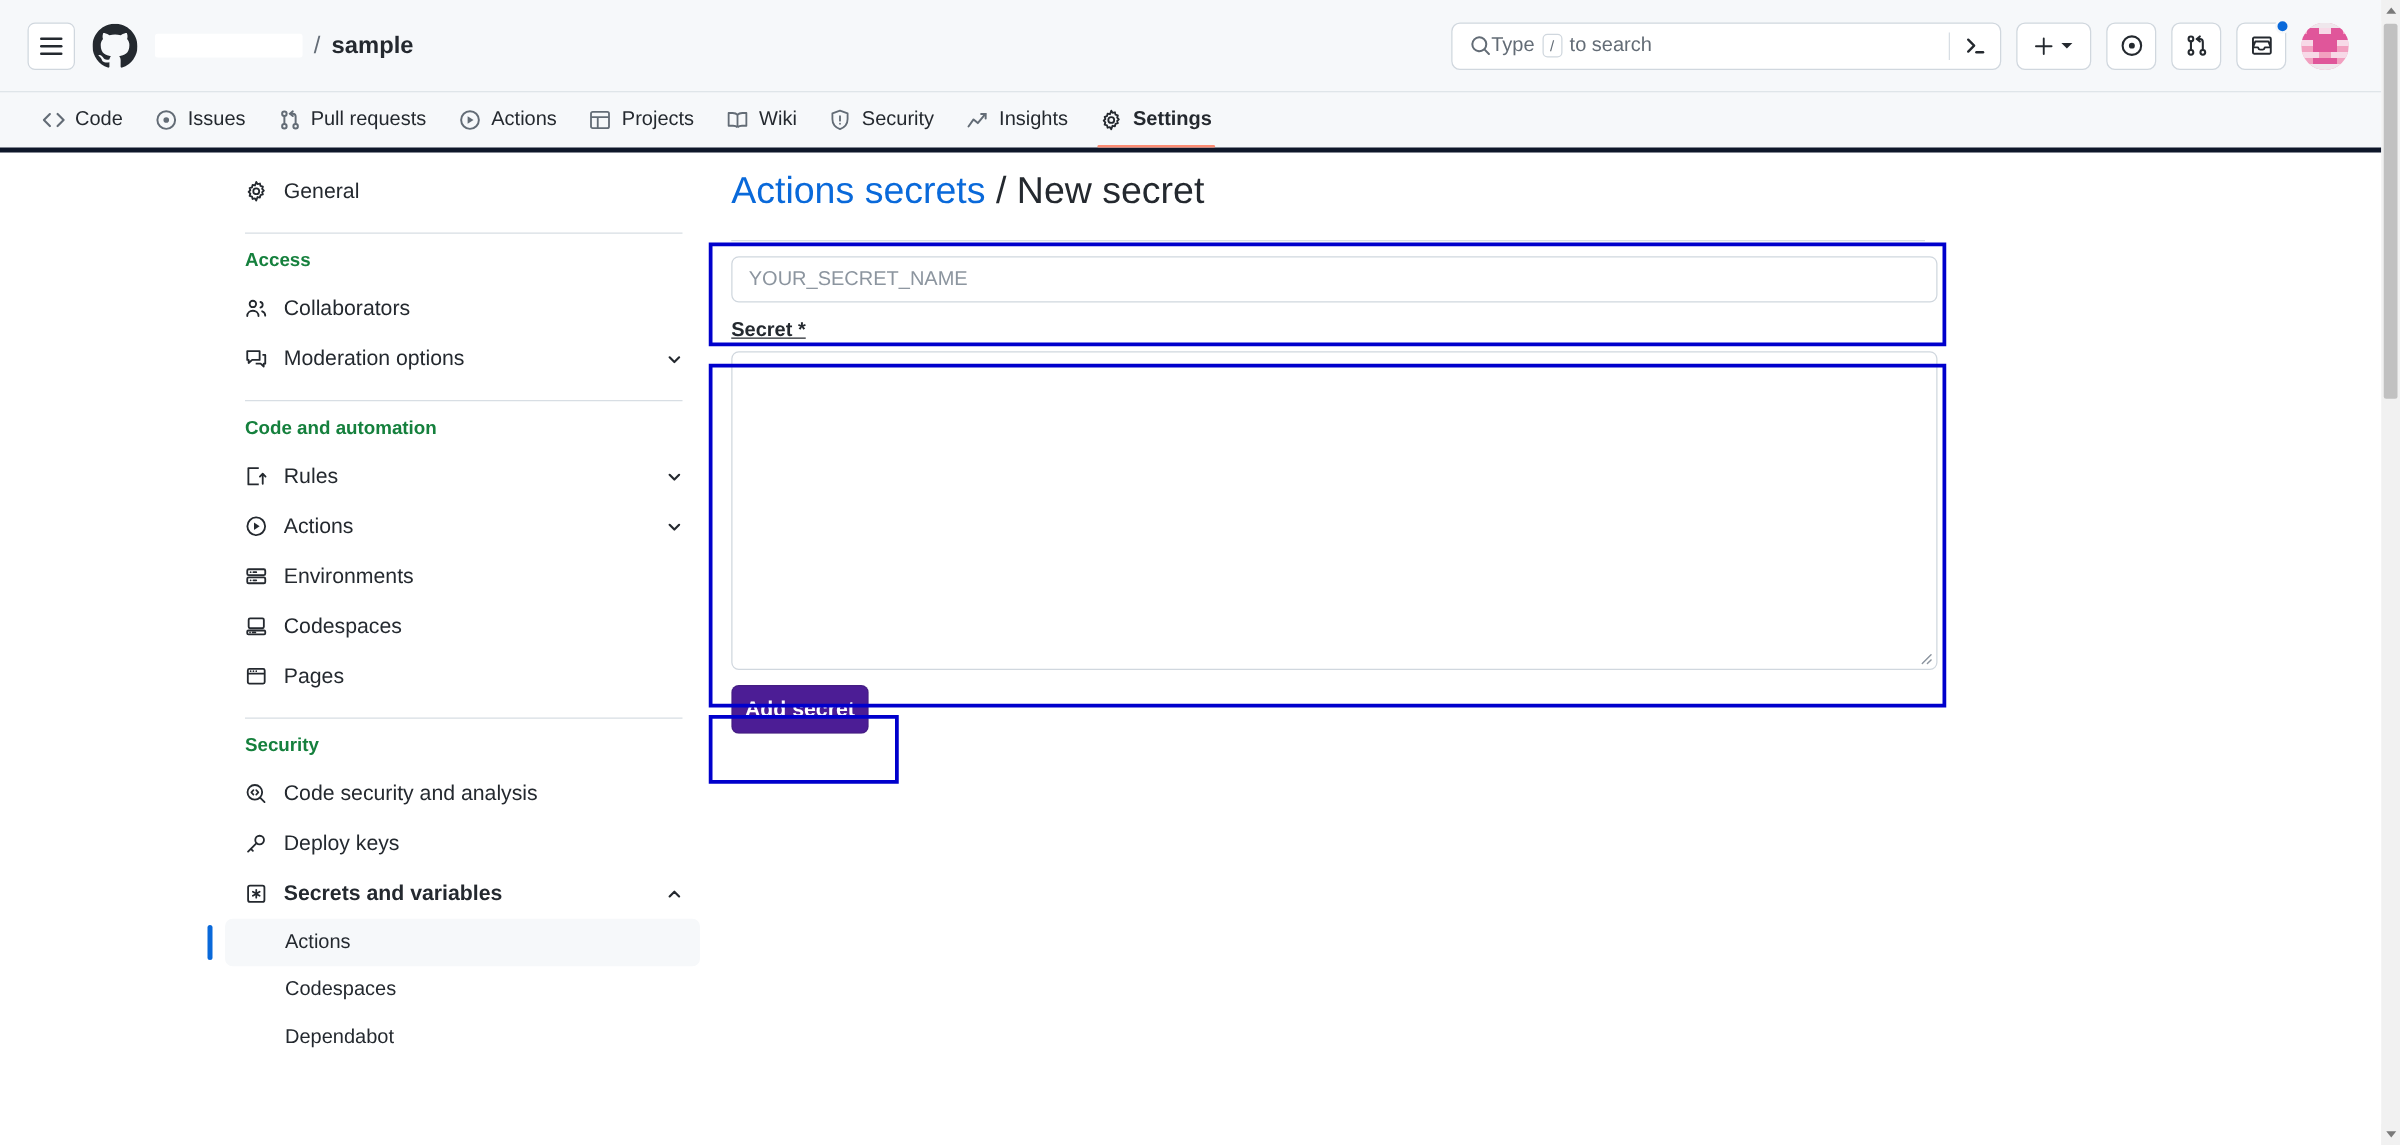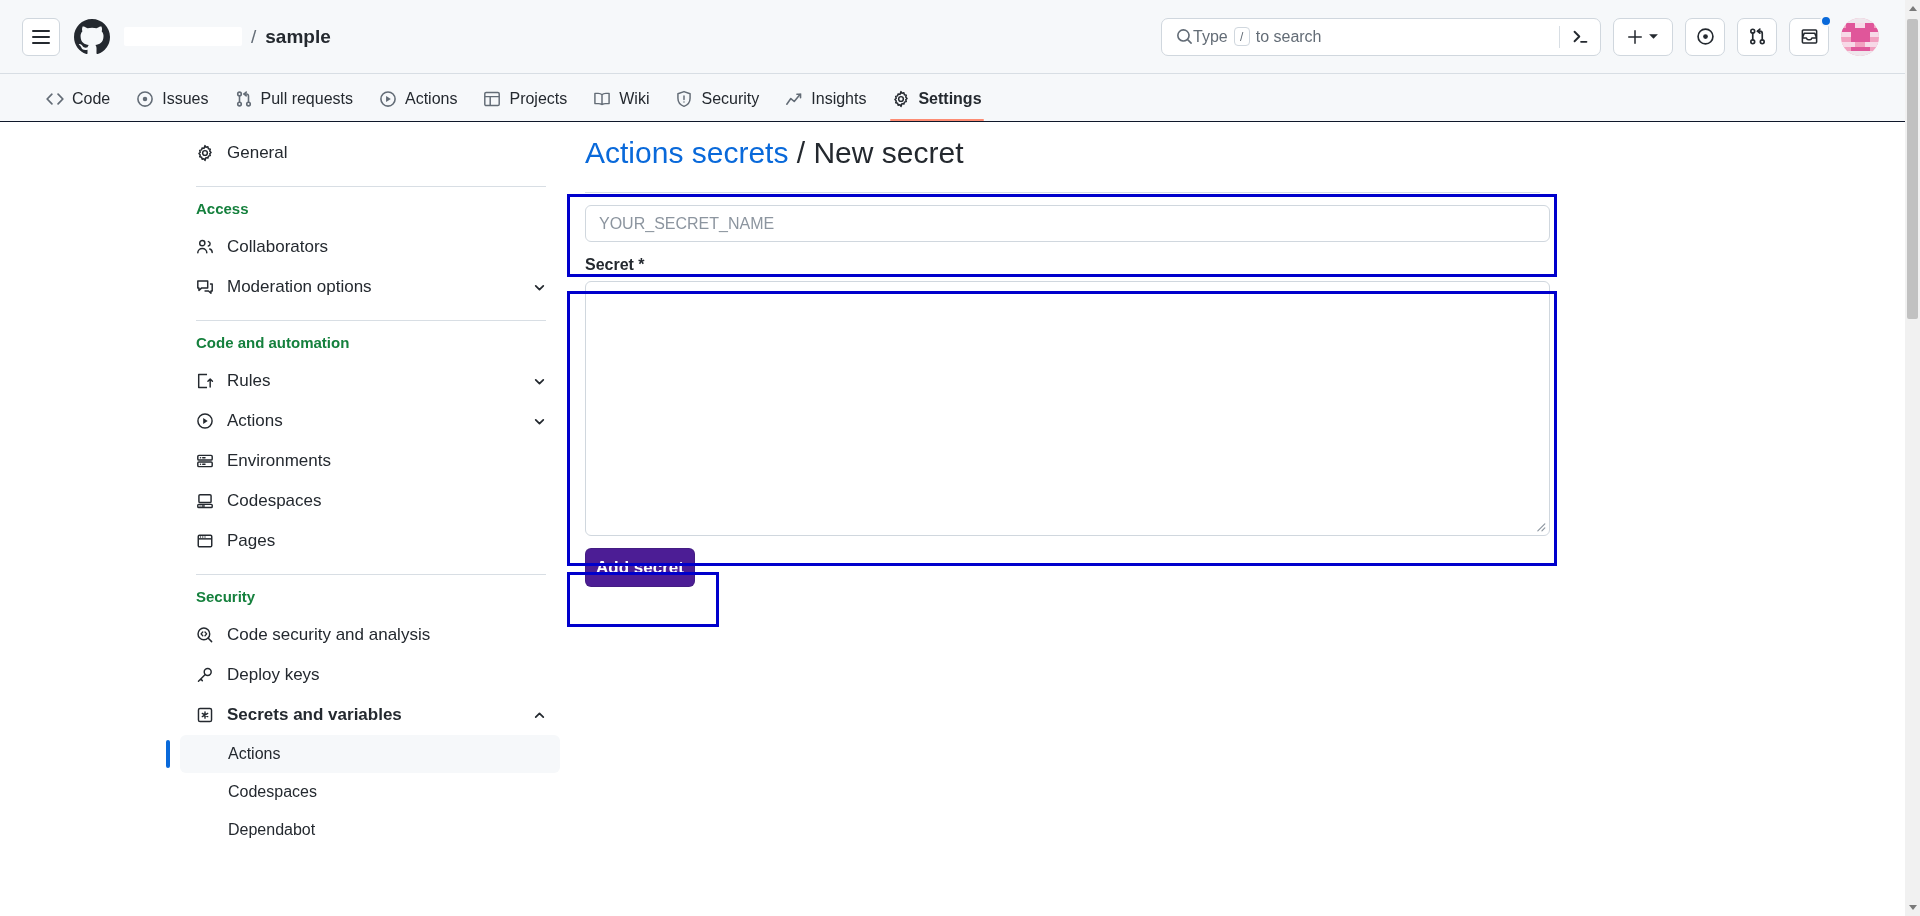--- a/index.html
+++ b/index.html
@@ -70,22 +70,22 @@
     background: #0969da; border: 2px solid #f6f8fa;
   }
   .avatar {
     width: 38px; height: 38px; border-radius: 50%; overflow: hidden;
     cursor: pointer; flex: none;
   }
 
   
   .repo-nav {
     position: absolute; top: 74px; left: 0; width: 1905px; height: 48px;
-    background: #f6f8fa; border-bottom: 1px solid #0f172a;
-    display: flex; align-items: flex-end; padding-left: 36px; gap: 6px;
+    background: #f6f8fa; border-bottom: 4px solid #0f172a;
+    display: flex; align-items: flex-end; padding-left: 24px; gap: 6px;
   }
   .nav-tab {
     display: flex; align-items: center; gap: 8px;
     padding: 0 10px; height: 44px; font-size: 16px; color: #24292f;
     cursor: pointer; position: relative; white-space: nowrap;
   }
   .nav-tab .ti { display: flex; align-items: center; color: #636c76; }
   .nav-tab.active { font-weight: bold; }
   .nav-tab.active::after {
     content: ""; position: absolute; left: 8px; right: 8px; bottom: 0;
@@ -526,21 +526,21 @@
       <div class="title-rule"></div>
 
       <div class="form-zone">
 
         <div class="anno" id="anno-name"></div>
         <div class="anno" id="anno-secret"></div>
         <div class="anno" id="anno-button"></div>
 
         <input class="text-input" type="text" placeholder="YOUR_SECRET_NAME" style="">
 
-        <div class="field-label" style="margin-top:14px;">Secret *</div>
+        <div class="field-label" style="margin-top:14px;text-decoration:underline;">Secret *</div>
         <div class="secret-area">
           <textarea placeholder="" style=""></textarea>
           <svg class="resize-grip" viewBox="0 0 12 12">
             <path stroke="#8c959f" stroke-width="1" stroke-linecap="round" d="M11 5L5 11M11 8.5L8.5 11"></path>
           </svg>
         </div>
 
         <button class="btn-add">Add secret</button>
       </div>
     </div>

